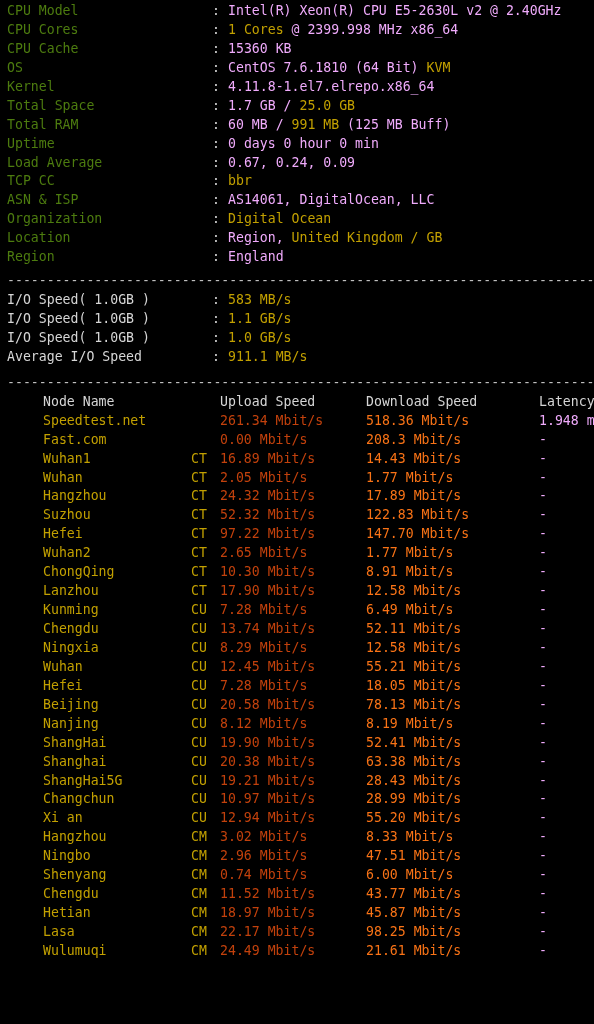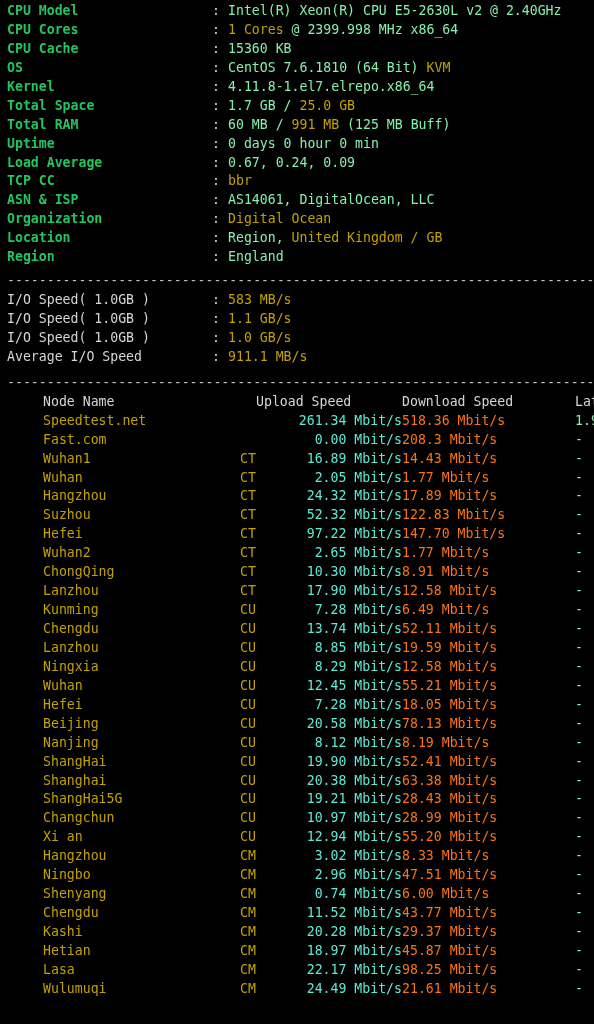--- a/index.html
+++ b/index.html
@@ -16,35 +16,34 @@
     font-size: 13.2px;
     line-height: 18.95px;
     color: #d8d8d8;
     -webkit-font-smoothing: antialiased;
   }
   .term {
     padding: 2px 0 0 7px;
     box-sizing: border-box;
     width: 594px;
   }
-  .c-cyan   { color: #86efac; }
+  .c-cyan   { color: #f0abfc; }
   .c-yellow { color: #c2a000; }
-  .c-green  { color: #5eead4; text-align: right; }
+  .c-green  { color: #c2410c; }
   .c-red    { color: #f97316; }
 
   
   .row {
     white-space: pre;
     height: 18.95px;
   }
   .lbl {
     display: inline-block;
     width: 205px;
-    color: #22c55e;
-    font-weight: bold;
+    color: #4d7c0f;
   }
   .colon {
     display: inline-block;
     width: 16px;
     color: #d6d6d6;
   }
 
   
   .sep {
     white-space: pre;
@@ -68,22 +67,21 @@
     height: 18.95px;
     padding-left: 36px;
   }
   .st-node {
     display: inline-block;
     width: 148px;
   }
   .st-isp {
     display: inline-block;
     width: 29px;
-    text-align: right;
-    margin-left: 36px;
+    text-align: left;
   }
   .st-up {
     display: inline-block;
     width: 146px;
   }
   .st-down {
     display: inline-block;
     width: 173px;
   }
   .st-lat {
@@ -143,34 +141,32 @@
       <div class="st-row"><span class="st-node c-yellow">Wuhan1</span><span class="st-isp c-yellow">CT</span><span class="st-up c-green">16.89 Mbit/s</span><span class="st-down c-red">14.43 Mbit/s</span><span class="st-lat c-cyan">-</span></div>
       <div class="st-row"><span class="st-node c-yellow">Wuhan</span><span class="st-isp c-yellow">CT</span><span class="st-up c-green">2.05 Mbit/s</span><span class="st-down c-red">1.77 Mbit/s</span><span class="st-lat c-cyan">-</span></div>
       <div class="st-row"><span class="st-node c-yellow">Hangzhou</span><span class="st-isp c-yellow">CT</span><span class="st-up c-green">24.32 Mbit/s</span><span class="st-down c-red">17.89 Mbit/s</span><span class="st-lat c-cyan">-</span></div>
       <div class="st-row"><span class="st-node c-yellow">Suzhou</span><span class="st-isp c-yellow">CT</span><span class="st-up c-green">52.32 Mbit/s</span><span class="st-down c-red">122.83 Mbit/s</span><span class="st-lat c-cyan">-</span></div>
       <div class="st-row"><span class="st-node c-yellow">Hefei</span><span class="st-isp c-yellow">CT</span><span class="st-up c-green">97.22 Mbit/s</span><span class="st-down c-red">147.70 Mbit/s</span><span class="st-lat c-cyan">-</span></div>
       <div class="st-row"><span class="st-node c-yellow">Wuhan2</span><span class="st-isp c-yellow">CT</span><span class="st-up c-green">2.65 Mbit/s</span><span class="st-down c-red">1.77 Mbit/s</span><span class="st-lat c-cyan">-</span></div>
       <div class="st-row"><span class="st-node c-yellow">ChongQing</span><span class="st-isp c-yellow">CT</span><span class="st-up c-green">10.30 Mbit/s</span><span class="st-down c-red">8.91 Mbit/s</span><span class="st-lat c-cyan">-</span></div>
       <div class="st-row"><span class="st-node c-yellow">Lanzhou</span><span class="st-isp c-yellow">CT</span><span class="st-up c-green">17.90 Mbit/s</span><span class="st-down c-red">12.58 Mbit/s</span><span class="st-lat c-cyan">-</span></div>
       <div class="st-row"><span class="st-node c-yellow">Kunming</span><span class="st-isp c-yellow">CU</span><span class="st-up c-green">7.28 Mbit/s</span><span class="st-down c-red">6.49 Mbit/s</span><span class="st-lat c-cyan">-</span></div>
       <div class="st-row"><span class="st-node c-yellow">Chengdu</span><span class="st-isp c-yellow">CU</span><span class="st-up c-green">13.74 Mbit/s</span><span class="st-down c-red">52.11 Mbit/s</span><span class="st-lat c-cyan">-</span></div>
-      <div class="st-row"><span class="st-node c-yellow">Lanzhou</span><span class="st-isp c-yellow">CU</span><span class="st-up c-green">8.85 Mbit/s</span><span class="st-down c-red">19.59 Mbit/s</span><span class="st-lat c-cyan">-</span></div>
       <div class="st-row"><span class="st-node c-yellow">Ningxia</span><span class="st-isp c-yellow">CU</span><span class="st-up c-green">8.29 Mbit/s</span><span class="st-down c-red">12.58 Mbit/s</span><span class="st-lat c-cyan">-</span></div>
       <div class="st-row"><span class="st-node c-yellow">Wuhan</span><span class="st-isp c-yellow">CU</span><span class="st-up c-green">12.45 Mbit/s</span><span class="st-down c-red">55.21 Mbit/s</span><span class="st-lat c-cyan">-</span></div>
       <div class="st-row"><span class="st-node c-yellow">Hefei</span><span class="st-isp c-yellow">CU</span><span class="st-up c-green">7.28 Mbit/s</span><span class="st-down c-red">18.05 Mbit/s</span><span class="st-lat c-cyan">-</span></div>
       <div class="st-row"><span class="st-node c-yellow">Beijing</span><span class="st-isp c-yellow">CU</span><span class="st-up c-green">20.58 Mbit/s</span><span class="st-down c-red">78.13 Mbit/s</span><span class="st-lat c-cyan">-</span></div>
       <div class="st-row"><span class="st-node c-yellow">Nanjing</span><span class="st-isp c-yellow">CU</span><span class="st-up c-green">8.12 Mbit/s</span><span class="st-down c-red">8.19 Mbit/s</span><span class="st-lat c-cyan">-</span></div>
       <div class="st-row"><span class="st-node c-yellow">ShangHai</span><span class="st-isp c-yellow">CU</span><span class="st-up c-green">19.90 Mbit/s</span><span class="st-down c-red">52.41 Mbit/s</span><span class="st-lat c-cyan">-</span></div>
       <div class="st-row"><span class="st-node c-yellow">Shanghai</span><span class="st-isp c-yellow">CU</span><span class="st-up c-green">20.38 Mbit/s</span><span class="st-down c-red">63.38 Mbit/s</span><span class="st-lat c-cyan">-</span></div>
       <div class="st-row"><span class="st-node c-yellow">ShangHai5G</span><span class="st-isp c-yellow">CU</span><span class="st-up c-green">19.21 Mbit/s</span><span class="st-down c-red">28.43 Mbit/s</span><span class="st-lat c-cyan">-</span></div>
       <div class="st-row"><span class="st-node c-yellow">Changchun</span><span class="st-isp c-yellow">CU</span><span class="st-up c-green">10.97 Mbit/s</span><span class="st-down c-red">28.99 Mbit/s</span><span class="st-lat c-cyan">-</span></div>
       <div class="st-row"><span class="st-node c-yellow">Xi an</span><span class="st-isp c-yellow">CU</span><span class="st-up c-green">12.94 Mbit/s</span><span class="st-down c-red">55.20 Mbit/s</span><span class="st-lat c-cyan">-</span></div>
       <div class="st-row"><span class="st-node c-yellow">Hangzhou</span><span class="st-isp c-yellow">CM</span><span class="st-up c-green">3.02 Mbit/s</span><span class="st-down c-red">8.33 Mbit/s</span><span class="st-lat c-cyan">-</span></div>
       <div class="st-row"><span class="st-node c-yellow">Ningbo</span><span class="st-isp c-yellow">CM</span><span class="st-up c-green">2.96 Mbit/s</span><span class="st-down c-red">47.51 Mbit/s</span><span class="st-lat c-cyan">-</span></div>
       <div class="st-row"><span class="st-node c-yellow">Shenyang</span><span class="st-isp c-yellow">CM</span><span class="st-up c-green">0.74 Mbit/s</span><span class="st-down c-red">6.00 Mbit/s</span><span class="st-lat c-cyan">-</span></div>
       <div class="st-row"><span class="st-node c-yellow">Chengdu</span><span class="st-isp c-yellow">CM</span><span class="st-up c-green">11.52 Mbit/s</span><span class="st-down c-red">43.77 Mbit/s</span><span class="st-lat c-cyan">-</span></div>
-      <div class="st-row"><span class="st-node c-yellow">Kashi</span><span class="st-isp c-yellow">CM</span><span class="st-up c-green">20.28 Mbit/s</span><span class="st-down c-red">29.37 Mbit/s</span><span class="st-lat c-cyan">-</span></div>
       <div class="st-row"><span class="st-node c-yellow">Hetian</span><span class="st-isp c-yellow">CM</span><span class="st-up c-green">18.97 Mbit/s</span><span class="st-down c-red">45.87 Mbit/s</span><span class="st-lat c-cyan">-</span></div>
       <div class="st-row"><span class="st-node c-yellow">Lasa</span><span class="st-isp c-yellow">CM</span><span class="st-up c-green">22.17 Mbit/s</span><span class="st-down c-red">98.25 Mbit/s</span><span class="st-lat c-cyan">-</span></div>
       <div class="st-row"><span class="st-node c-yellow">Wulumuqi</span><span class="st-isp c-yellow">CM</span><span class="st-up c-green">24.49 Mbit/s</span><span class="st-down c-red">21.61 Mbit/s</span><span class="st-lat c-cyan">-</span></div>
     </div>
 
 </div>
 
 </body></html>

